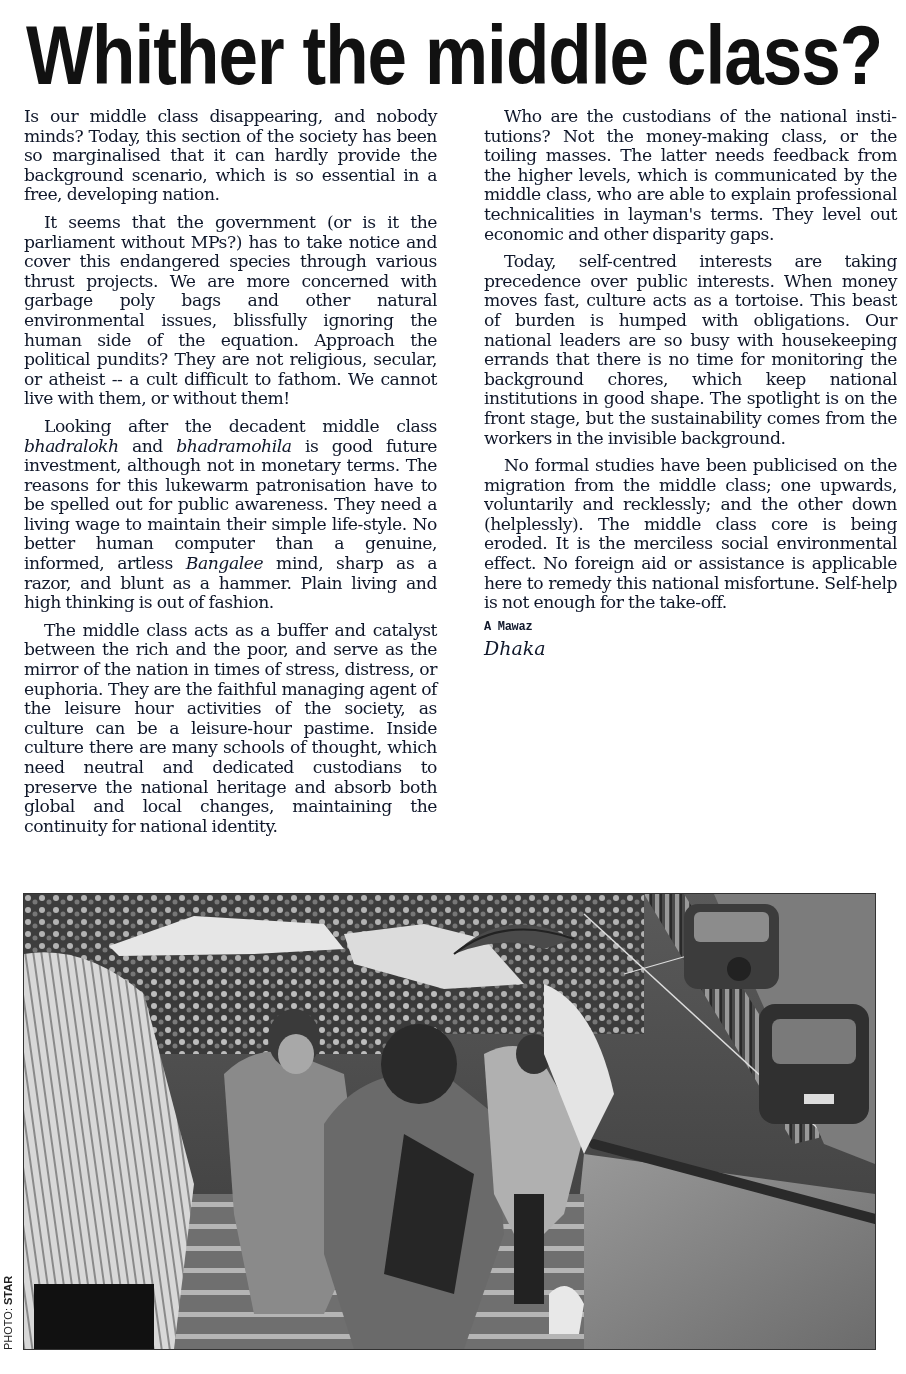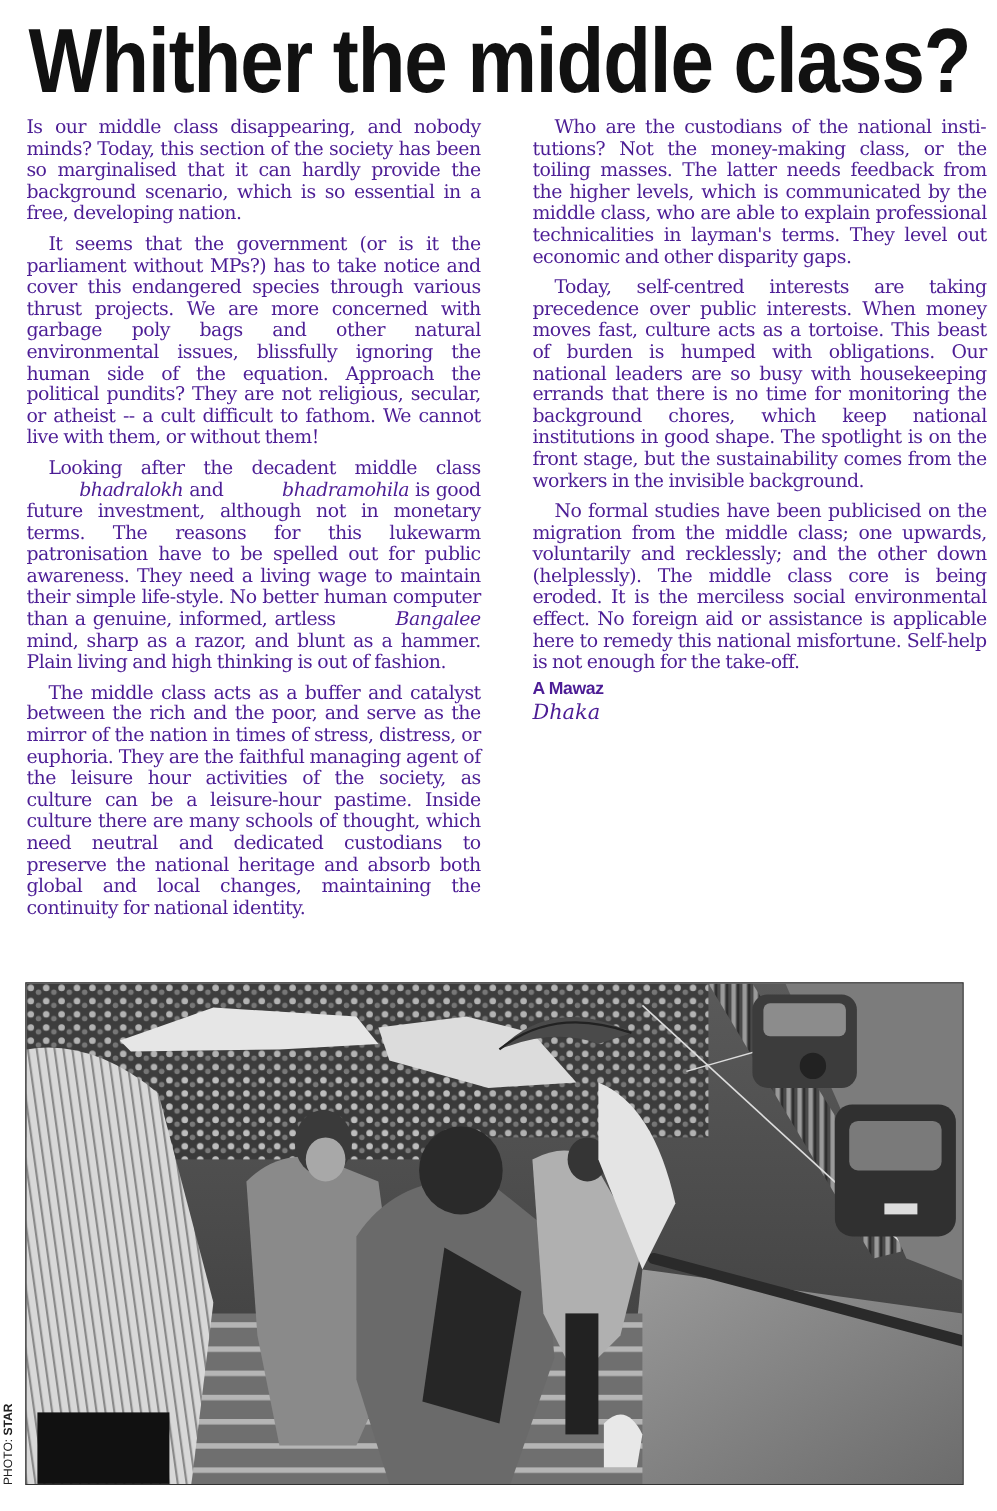--- a/index.html
+++ b/index.html
@@ -30,38 +30,38 @@
       white-space: nowrap;
       transform-origin: left top;
       transform: scaleX(0.96) scaleY(1.12);
     }
     .column {
       position: absolute;
       top: 107px;
       font-family: "DejaVu Serif", serif;
       font-size: 17.2px;
       line-height: 19.6px;
-      color: #4c1d95;
+      color: #0f172a;
       text-align: justify;
       hyphens: manual;
     }
     .col-left { left: 24px; width: 413px; }
     .col-right { left: 484px; width: 413px; }
     .column p {
       margin: 0 0 8px 0;
       text-indent: 20px;
       letter-spacing: -0.45px;
       word-spacing: -0.5px;
     }
     .column p.first { text-indent: 0; }
-    .column em { font-style: italic; margin-left: 48px; }
+    .column em { font-style: italic; }
     .byline-name {
-      font-family: Liberation Sans, sans-serif;
+      font-family: Liberation Mono, monospace;
       font-weight: 700;
-      font-size: 16px;
+      font-size: 12px;
       line-height: 20px;
       margin-top: -4px;
       letter-spacing: -0.3px;
     }
     .byline-place {
       font-family: "DejaVu Serif", serif;
       font-style: italic;
       font-size: 19px;
       line-height: 22px;
     }

